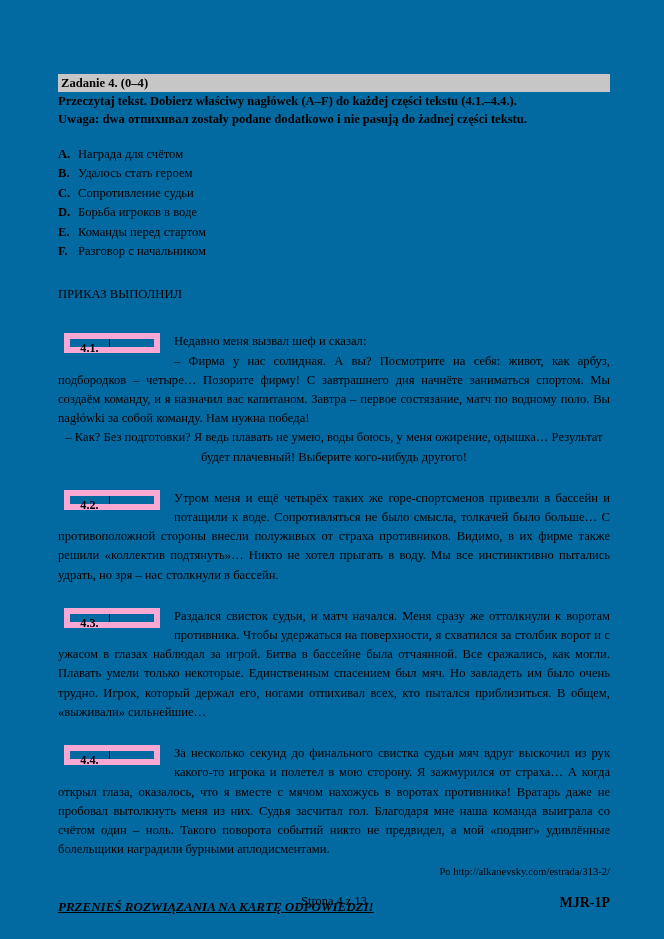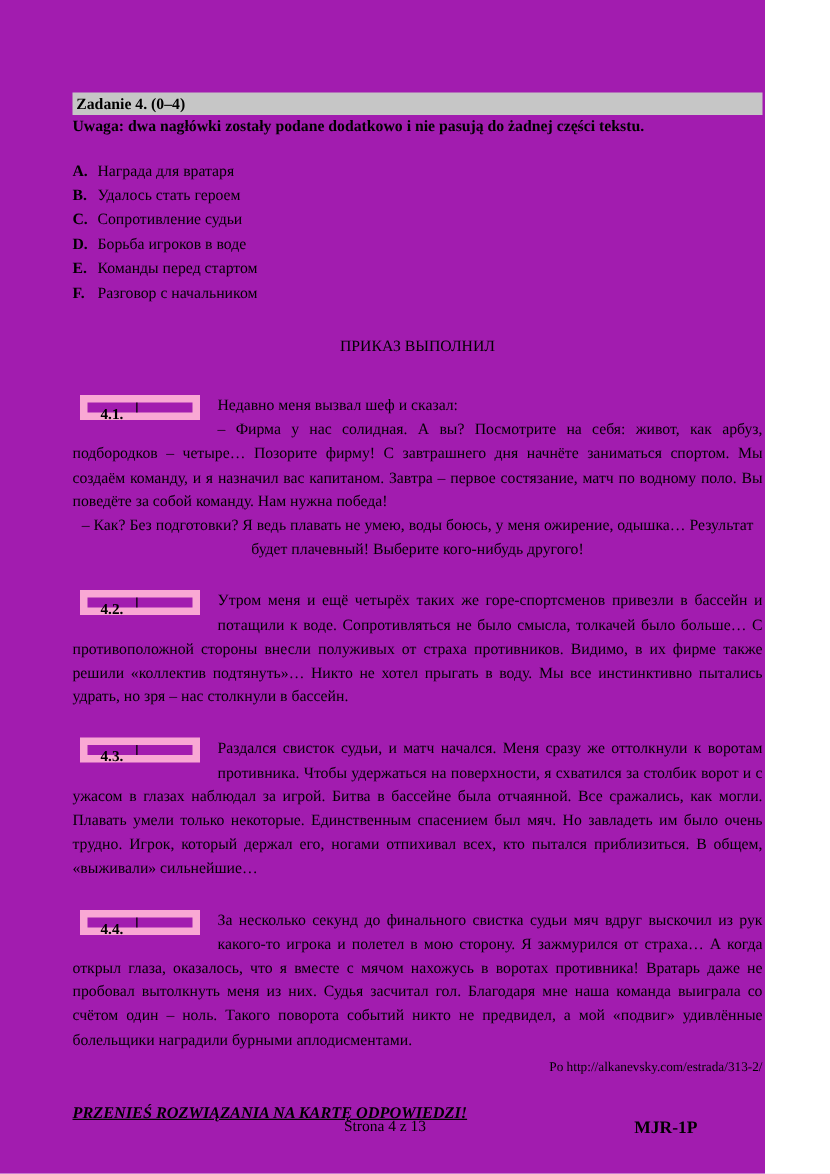--- a/index.html
+++ b/index.html
@@ -2,23 +2,23 @@
 <html><head>
 <meta charset="utf-8">
 <style>
   html, body {
     margin: 0;
     padding: 0;
     background: #ffffff;
   }
   .page {
     position: relative;
-    width: 612px;
+    width: 664px;
     height: 939px;
-    background: #a21caf;
+    background: #0369a1;
     font-family: "Liberation Serif", "DejaVu Serif", serif;
     color: #000000;
     overflow: hidden;
     box-sizing: border-box;
   }
   .content {
     position: absolute;
     left: 58px;
     top: 74px;
     width: 552px;
@@ -60,21 +60,21 @@
     font-weight: bold;
     width: 20px;
     flex: 0 0 20px;
   }
   .option-text {
     flex: 1 1 auto;
   }
 
   
   .text-title {
-    text-align: center;
+    text-align: left;
     font-size: 12.6px;
     margin-top: 26px;
   }
 
   
   .para-block {
     margin-top: 22px;
     font-size: 12.6px;
     line-height: 19.2px;
     text-align: justify;
@@ -159,27 +159,28 @@
 </style>
 </head>
 <body>
 
 <div class="page">
   <div class="content">
 
     <div class="task-band">Zadanie 4. (0–4)</div>
 
     <div class="instr">
-      <span class="instr-line"><span class="note-label">Uwaga:</span><span> dwa nagłówki zostały podane dodatkowo i nie pasują do żadnej części tekstu.</span></span>
+      <span class="instr-line">Przeczytaj tekst. Dobierz właściwy nagłówek (A–F) do każdej części tekstu (4.1.–4.4.).</span>
+      <span class="instr-line"><span class="note-label">Uwaga:</span><span> dwa отпихивал zostały podane dodatkowo i nie pasują do żadnej części tekstu.</span></span>
     </div>
 
     <div class="options">
       <div class="option-row">
         <span class="option-letter">A.</span>
-        <span class="option-text">Награда для вратаря</span>
+        <span class="option-text">Награда для счётом</span>
       </div>
       <div class="option-row">
         <span class="option-letter">B.</span>
         <span class="option-text">Удалось стать героем</span>
       </div>
       <div class="option-row">
         <span class="option-letter">C.</span>
         <span class="option-text">Сопротивление судьи</span>
       </div>
       <div class="option-row">
@@ -197,21 +198,21 @@
     </div>
 
     <div class="text-title">ПРИКАЗ ВЫПОЛНИЛ</div>
 
     <div class="para-block first">
       <span class="ansbox">
         <span class="num">4.1.</span>
         <span class="blank"></span>
       </span>
       <p>Недавно меня вызвал шеф и сказал:</p>
-      <p>– Фирма у нас солидная. А вы? Посмотрите на себя: живот, как арбуз, подбородков – четыре… Позорите фирму! С завтрашнего дня начнёте заниматься спортом. Мы создаём команду, и я назначил вас капитаном. Завтра – первое состязание, матч по водному поло. Вы поведёте за собой команду. Нам нужна победа!</p>
+      <p>– Фирма у нас солидная. А вы? Посмотрите на себя: живот, как арбуз, подбородков – четыре… Позорите фирму! С завтрашнего дня начнёте заниматься спортом. Мы создаём команду, и я назначил вас капитаном. Завтра – первое состязание, матч по водному поло. Вы nagłówki за собой команду. Нам нужна победа!</p>
       <p class="lastline">– Как? Без подготовки? Я ведь плавать не умею, воды боюсь, у меня ожирение, одышка… Результат будет плачевный! Выберите кого-нибудь другого!</p>
     </div>
 
     <div class="para-block">
       <span class="ansbox">
         <span class="num">4.2.</span>
         <span class="blank"></span>
       </span>
       <p>Утром меня и ещё четырёх таких же горе-спортсменов привезли в бассейн и потащили к воде. Сопротивляться не было смысла, толкачей было больше… С противоположной стороны внесли полуживых от страха противников. Видимо, в их фирме также решили «коллектив подтянуть»… Никто не хотел прыгать в воду. Мы все инстинктивно пытались удрать, но зря – нас столкнули в бассейн.</p>
     </div>

